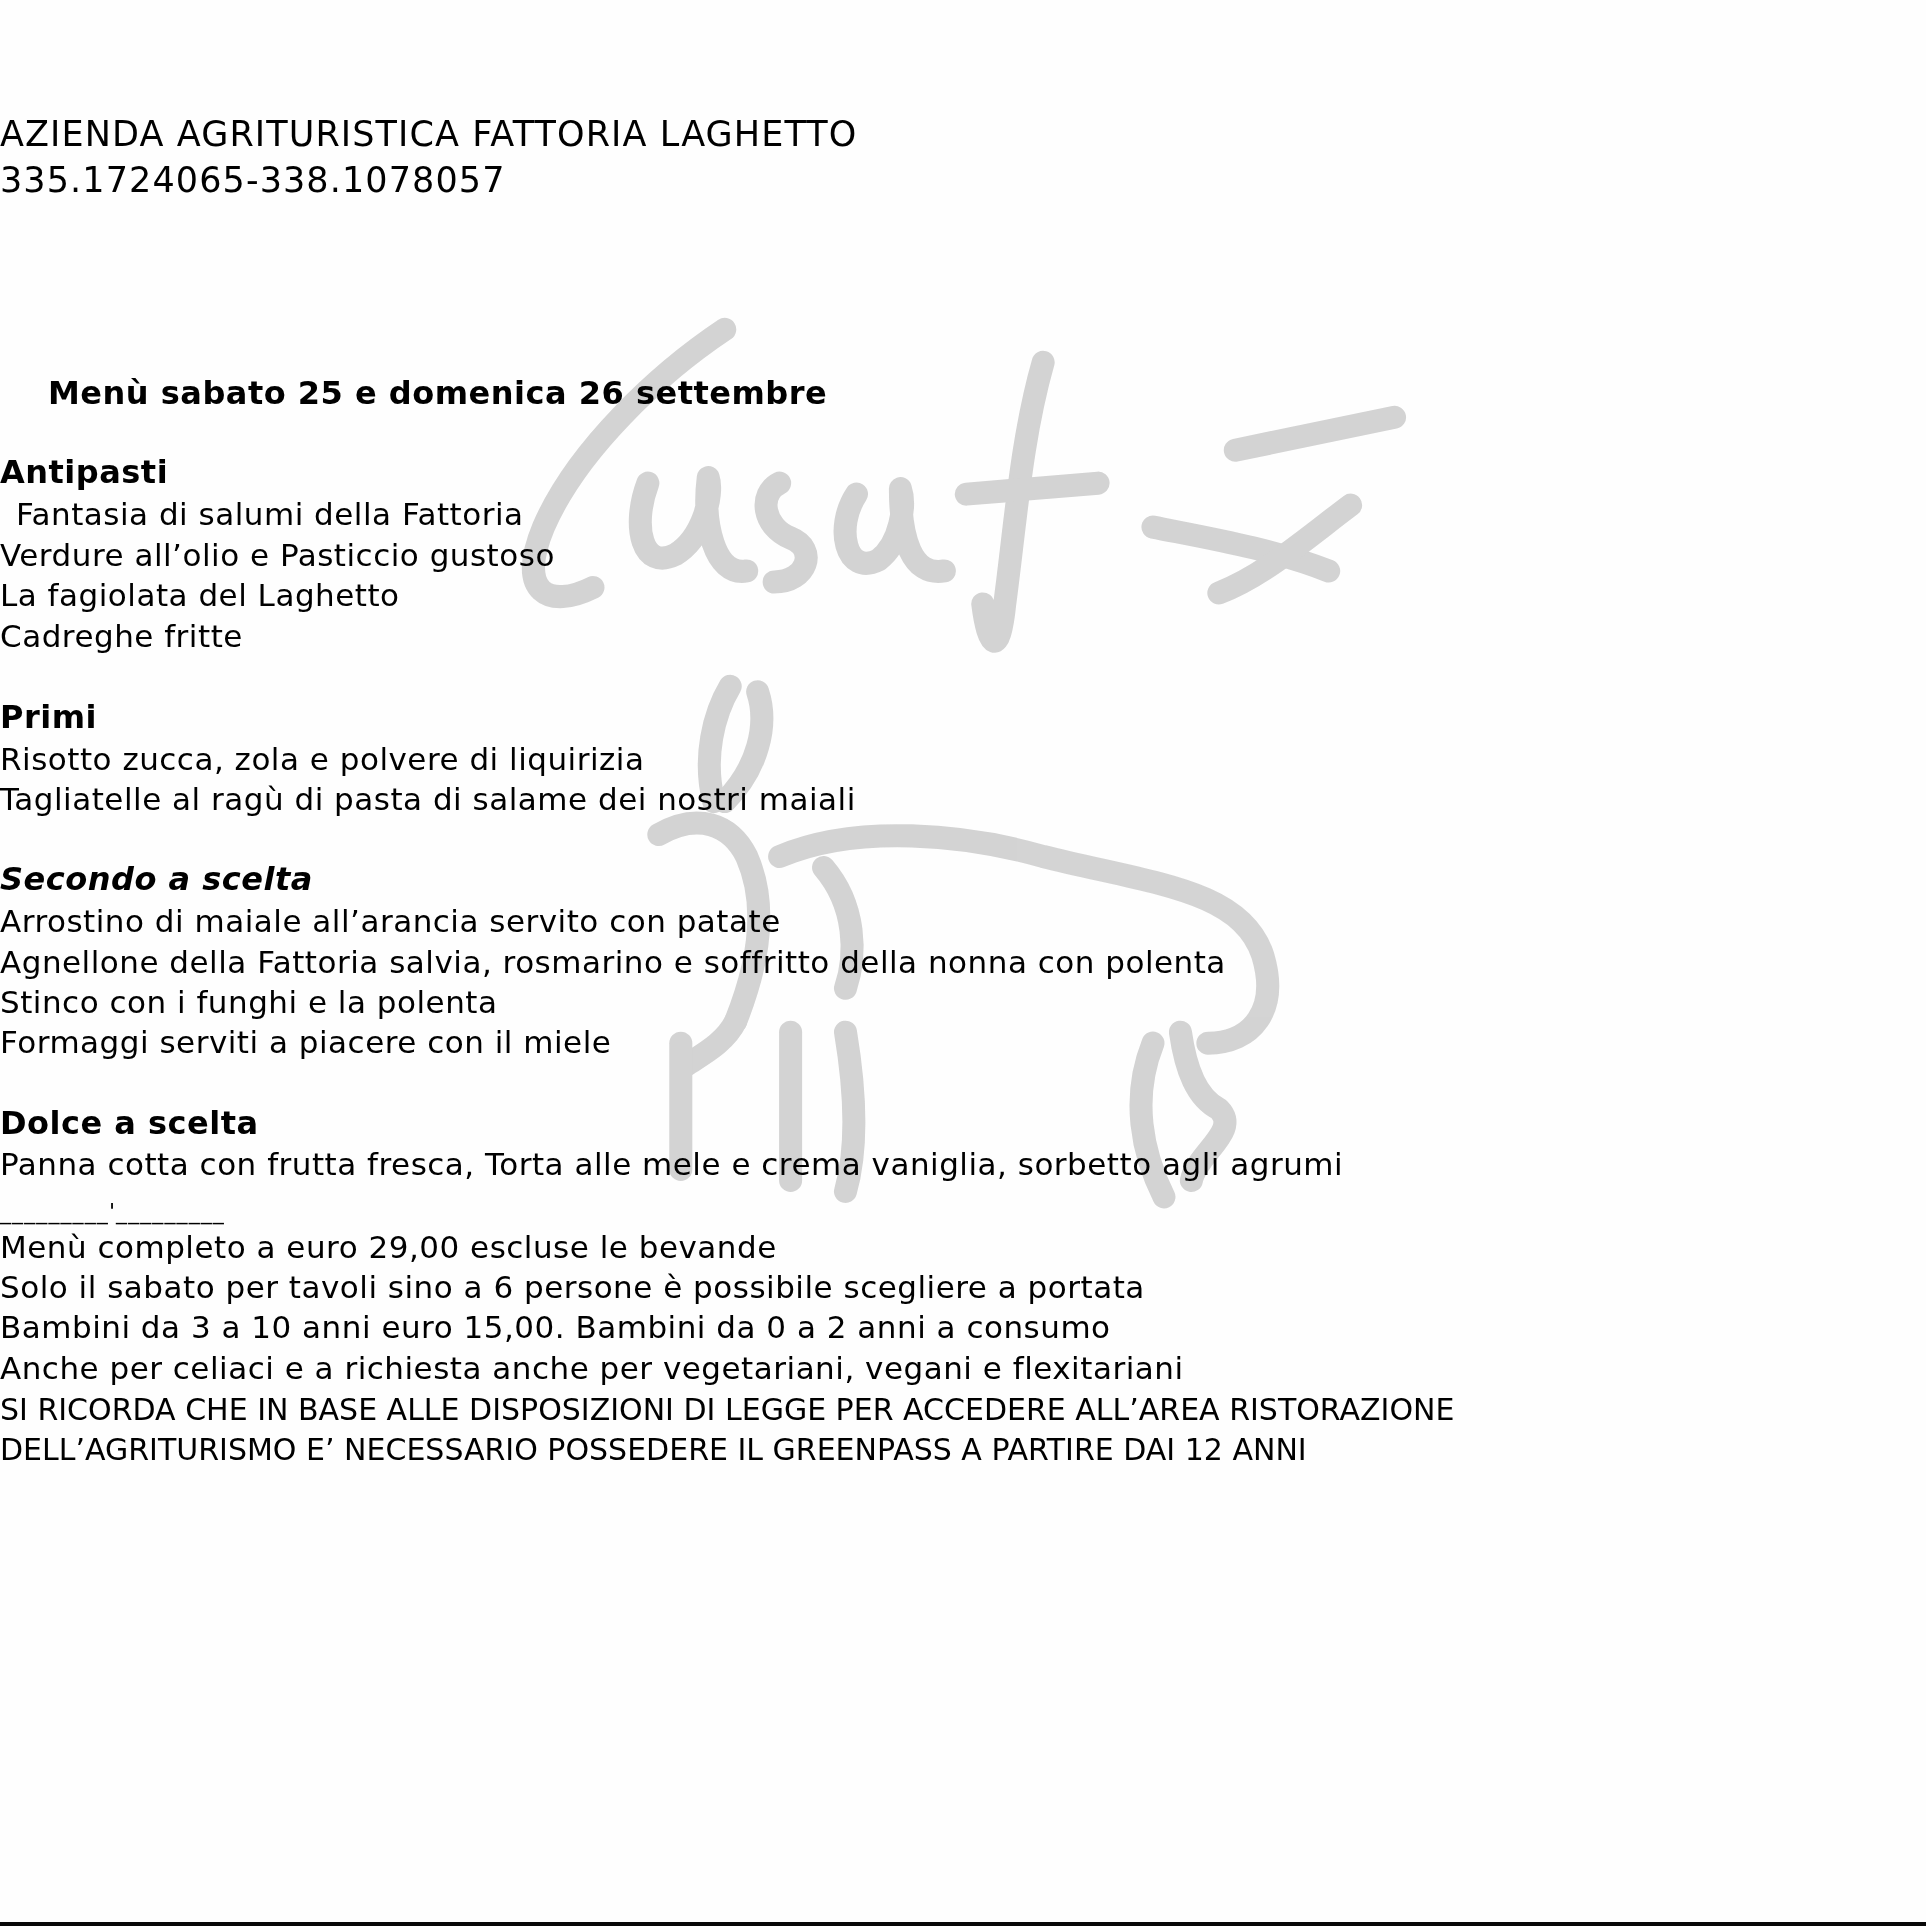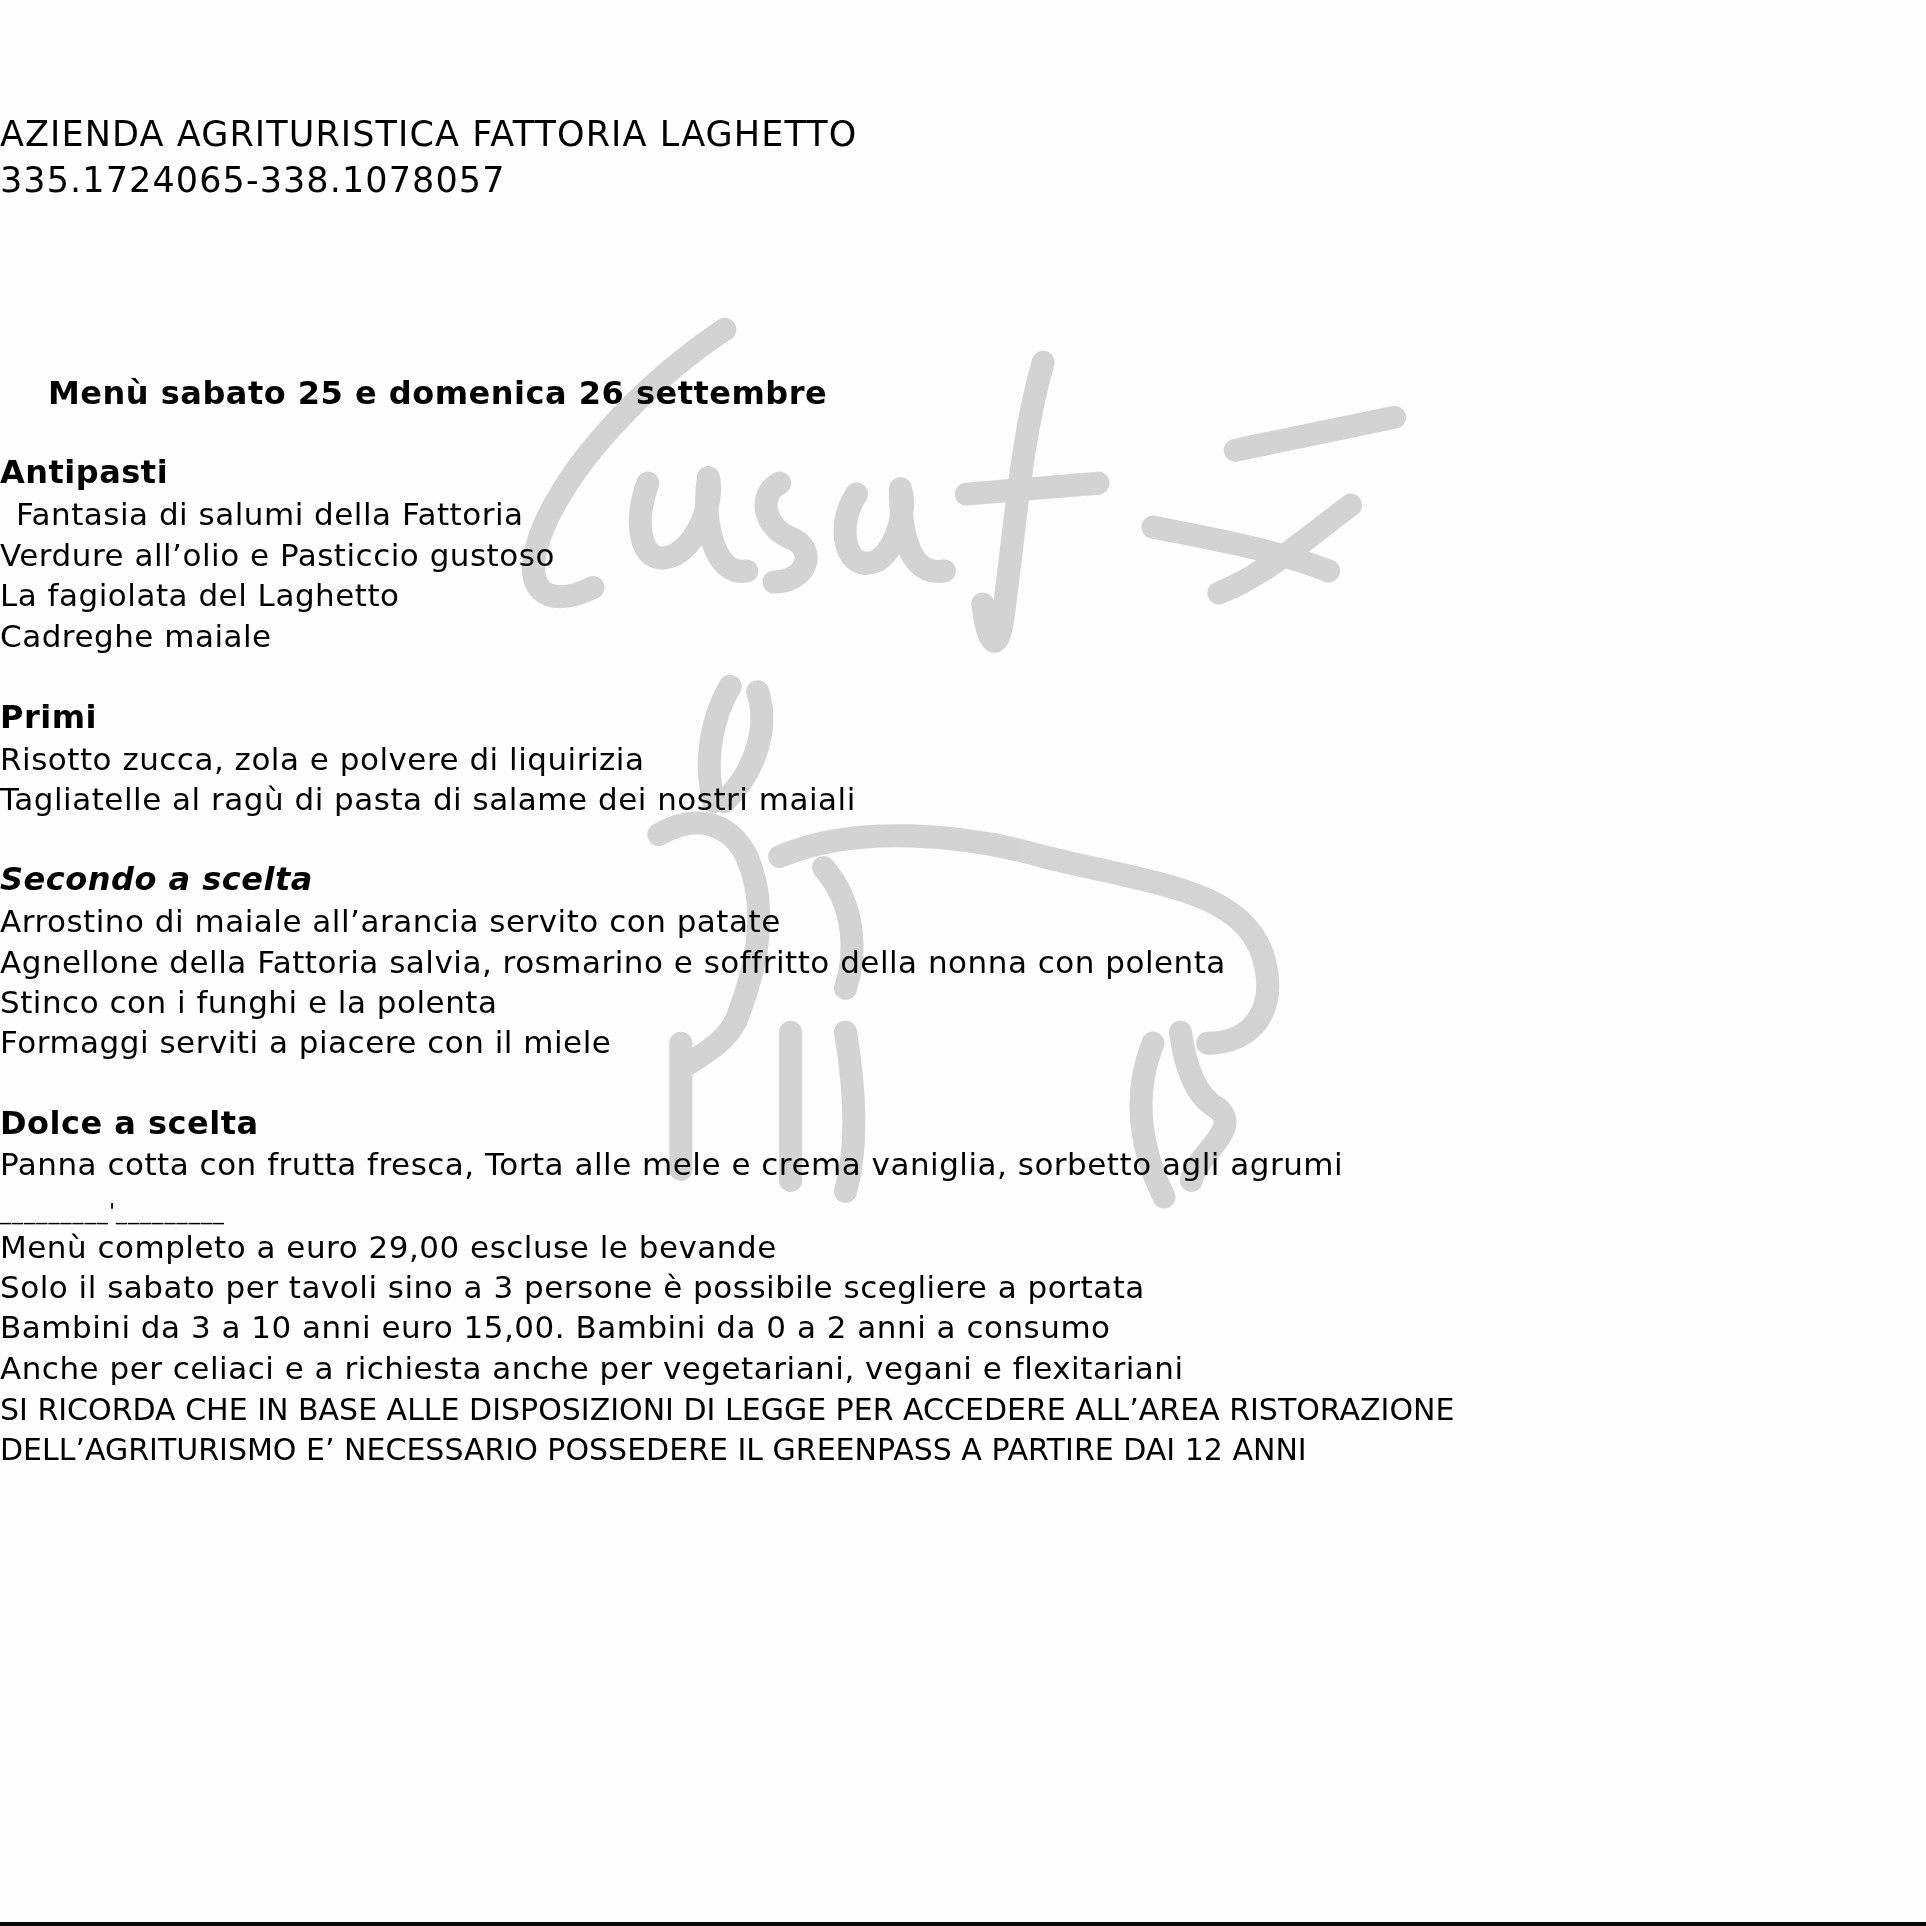--- a/index.html
+++ b/index.html
@@ -52,39 +52,39 @@
 <div>
   <div class="line head" style="top:114px;">AZIENDA AGRITURISTICA  FATTORIA LAGHETTO</div>
   <div class="line head" style="top:160px;">335.1724065-338.1078057</div>
 
   <div class="line bold" style="top:373px;padding-left:48px;">Menù sabato 25 e domenica 26 settembre</div>
 
   <div class="line section" style="top:452px;">Antipasti</div>
   <div class="line item" style="top:494px;padding-left:16px;">Fantasia di salumi della Fattoria</div>
   <div class="line item" style="top:535px;">Verdure all’olio e Pasticcio gustoso</div>
   <div class="line item" style="top:575px;">La fagiolata del Laghetto</div>
-  <div class="line item" style="top:616px;">Cadreghe maiale</div>
+  <div class="line item" style="top:616px;">Cadreghe fritte</div>
 
   <div class="line section" style="top:697px;">Primi</div>
   <div class="line item" style="top:739px;">Risotto zucca, zola e polvere di liquirizia</div>
   <div class="line item" style="top:779px;">Tagliatelle al ragù di pasta di salame dei nostri maiali</div>
 
   <div class="line section" style="top:859px;font-style:italic;">Secondo a scelta</div>
   <div class="line item" style="top:901px;">Arrostino di maiale all’arancia servito con patate</div>
   <div class="line item" style="top:942px;">Agnellone della Fattoria salvia, rosmarino e soffritto della nonna con polenta</div>
   <div class="line item" style="top:982px;">Stinco con i funghi e la polenta</div>
   <div class="line item" style="top:1022px;">Formaggi serviti a piacere con il miele</div>
 
   <div class="line section" style="top:1103px;">Dolce a scelta</div>
   <div class="line item" style="top:1144px;">Panna cotta con frutta fresca, Torta alle mele e crema vaniglia, sorbetto agli agrumi</div>
 
   <div class="line sep" style="top:1191px;">_________'_________</div>
 
   <div class="line item" style="top:1227px;">Menù completo a euro 29,00 escluse le bevande</div>
-  <div class="line item" style="top:1267px;">Solo il sabato per tavoli sino a 3 persone è possibile scegliere a portata</div>
+  <div class="line item" style="top:1267px;">Solo il sabato per tavoli sino a 6 persone è possibile scegliere a portata</div>
   <div class="line item" style="top:1307px;">Bambini da 3 a 10 anni euro 15,00. Bambini da 0 a 2 anni a consumo</div>
   <div class="line item" style="top:1348px;">Anche per celiaci e a richiesta anche per vegetariani, vegani e flexitariani</div>
   <div class="line caps" style="top:1389px;">SI RICORDA CHE IN BASE ALLE DISPOSIZIONI DI LEGGE PER ACCEDERE ALL’AREA RISTORAZIONE</div>
   <div class="line caps" style="top:1429px;">DELL’AGRITURISMO E’ NECESSARIO POSSEDERE IL GREENPASS A PARTIRE DAI 12 ANNI</div>
 </div>
 
 <div class="bottom-bar"></div>
 
 
 </body></html>

